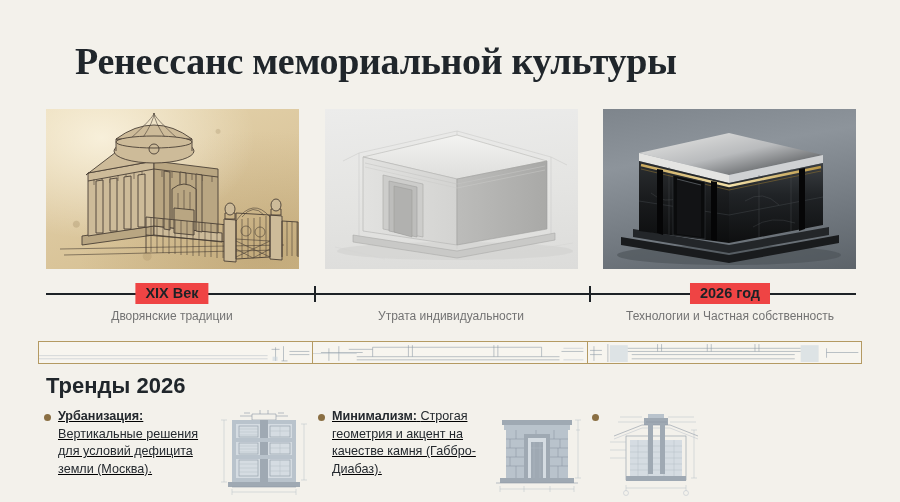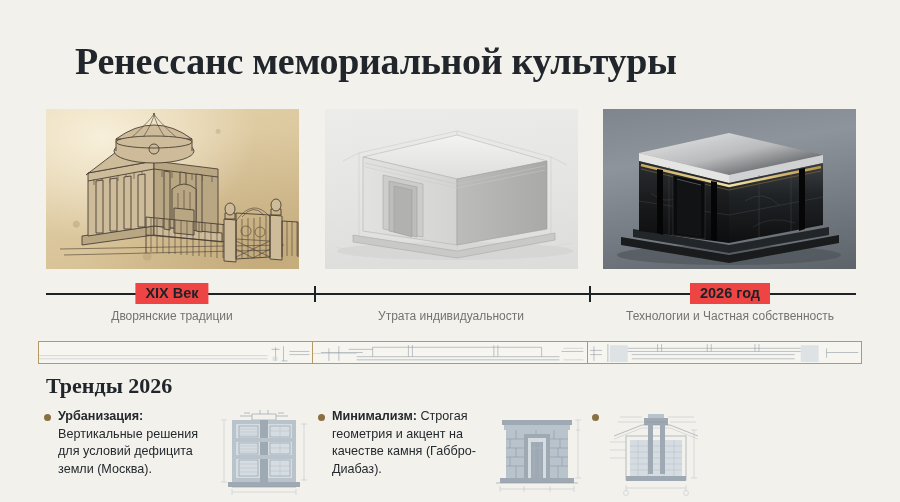--- a/index.html
+++ b/index.html
@@ -87,25 +87,25 @@
   }
   .strip-cell { flex:1; position:relative; overflow:hidden; border-right:1.4px solid #b49a62; }
   .strip-cell:last-child { border-right:none; }
   .bp { stroke:#8b97a4; fill:none; stroke-width:.55; }
   .bp-l { stroke:#aab4bf; fill:none; stroke-width:.45; }
   .bp-f { fill:#c9d3dc; opacity:.55; }
 
   
   .trends-title {
     position:absolute; left:46px; top:373px;
-    font-family:Liberation Serif, serif;
+    font-family:Liberation Sans, sans-serif;
     font-weight:700; font-size:22px; color:#20262b;
   }
   .trends { position:absolute; left:44px; top:408px; width:816px; height:90px;
-            display:flex; justify-content:space-between; }
+            display:flex; justify-content:space-between;text-decoration:underline; }
   .trend { width:268px; display:flex; align-items:flex-start; }
   .bullet {
     width:7px; height:7px; border-radius:50%;
     background:#8a6f43; flex:0 0 7px; margin-top:6px; margin-right:7px;
   }
   .trend-text { width:158px; font-size:12.6px; line-height:17.5px; color:#24292e; }
   .trend-text b { font-weight:700; }
   .trend-fig { width:96px; height:88px; margin-left:2px; flex:0 0 96px; }
   .tf { stroke:#8e99a5; fill:none; stroke-width:.6; }
   .tf-l { stroke:#b3bcc6; fill:none; stroke-width:.45; }

